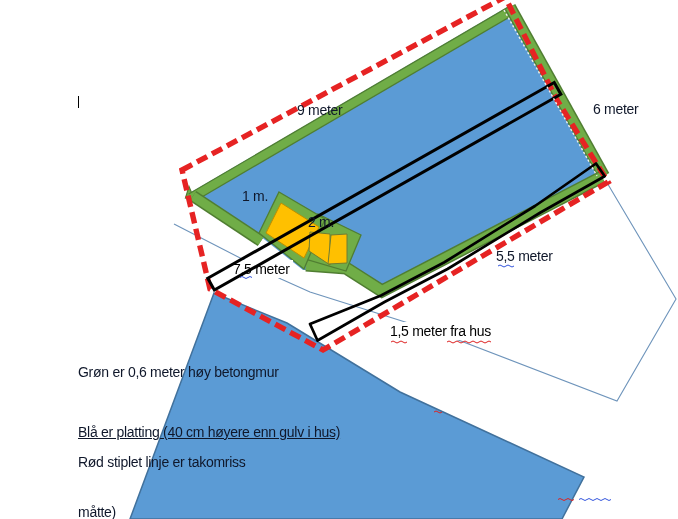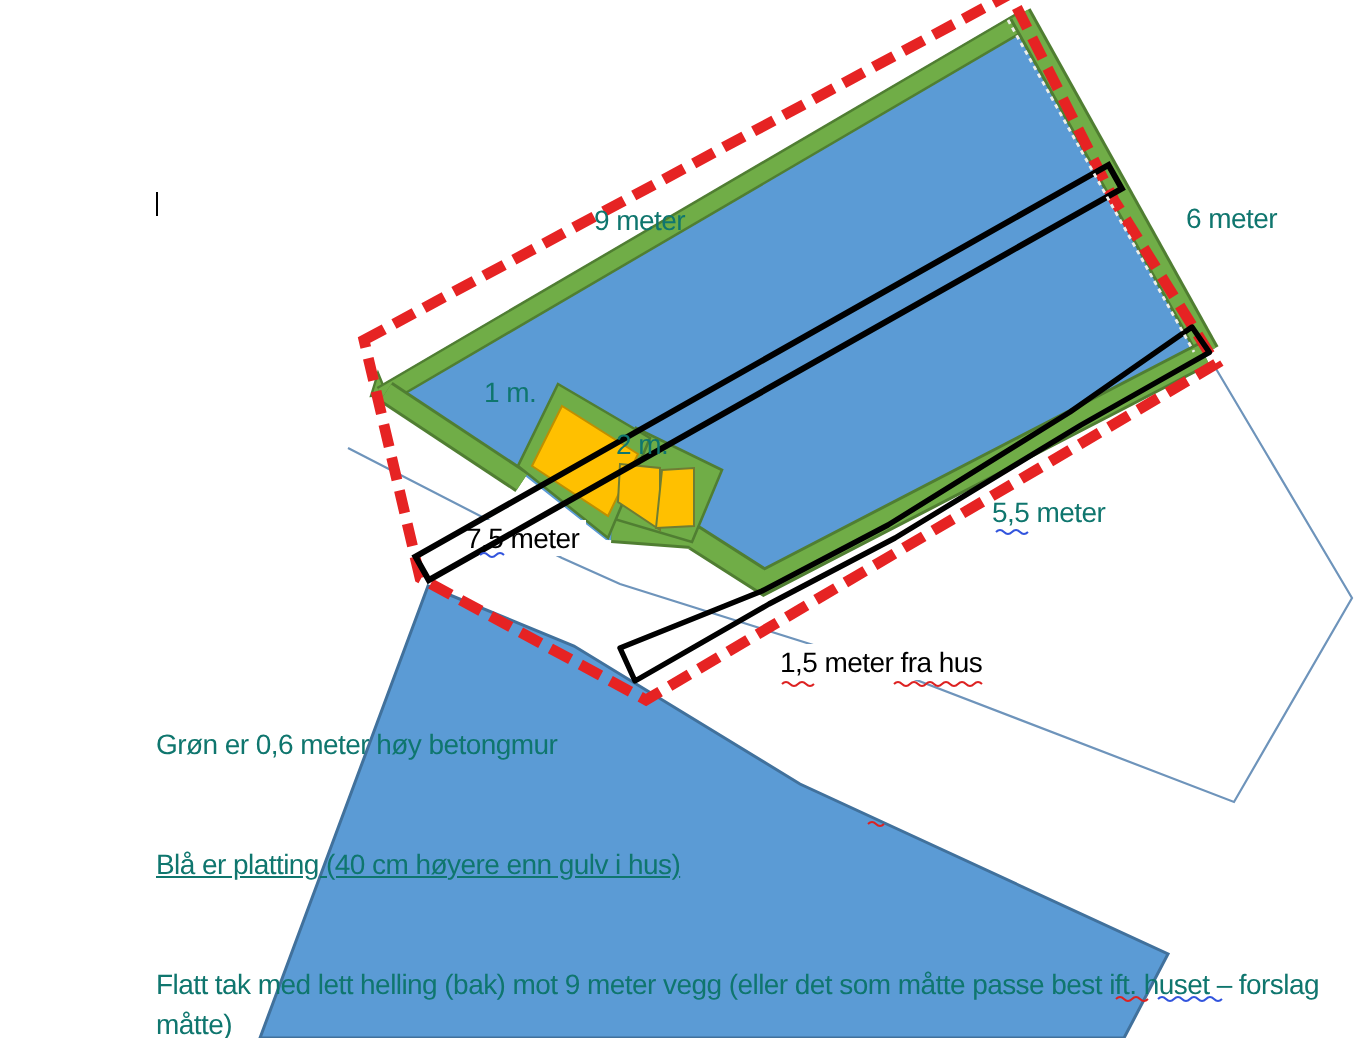--- a/index.html
+++ b/index.html
@@ -1,19 +1,19 @@
 <!DOCTYPE html>
 <html><head>
 <meta charset="utf-8">
 <style>
 html,body{margin:0;padding:0;background:#ffffff;}
 #page{position:relative;width:678px;height:519px;overflow:hidden;background:#fff;
   font-family:"Liberation Sans", sans-serif;}
 svg{position:absolute;left:0;top:0;}
-.lbl{position:absolute;font-size:14px;letter-spacing:-0.28px;color:#0f766e;white-space:nowrap;}
+.lbl{position:absolute;font-size:14px;letter-spacing:-0.28px;color:#0f172a;white-space:nowrap;}
 </style>
 </head>
 <body>
 <div id="page">
 <svg width="678" height="519" viewBox="0 0 678 519">
 
   <polyline points="174,224 281,279 310,292 440,333 617,401 676,299 606,181" fill="none" stroke="#6e94bb" stroke-width="1.1"></polyline>
 
   <polygon points="214,293 287,323 400,392 584,477 562,519 130,519" fill="#5b9bd5" stroke="#41719c" stroke-width="1.5"></polygon>
 
@@ -85,17 +85,17 @@
 
 <div class="lbl" style="left:308px;top:214px;">2 m.</div>
 
 <div class="lbl" style="left:496px;top:248px;">5,5 meter</div>
 
 <div class="lbl" style="left:78px;top:364px;">Grøn er 0,6 meter høy betongmur</div>
 
 
 <div class="lbl" style="left:78px;top:424px;text-decoration:underline;">Blå er platting (40 cm høyere enn gulv i hus)</div>
 
+<div class="lbl" style="left:78px;top:454px;">Rød stiplet linje er takomriss</div>
 
-<div class="lbl" style="left:78px;top:484px;">Flatt tak med lett helling (bak) mot 9 meter vegg (eller det som måtte passe best ift. huset – forslag</div>
 
 <div class="lbl" style="left:78px;top:504px;">måtte)</div>
 </div>
 
 </body></html>

